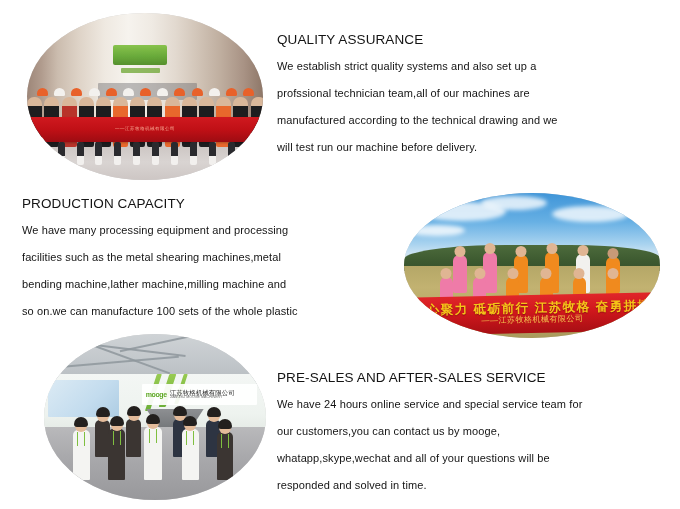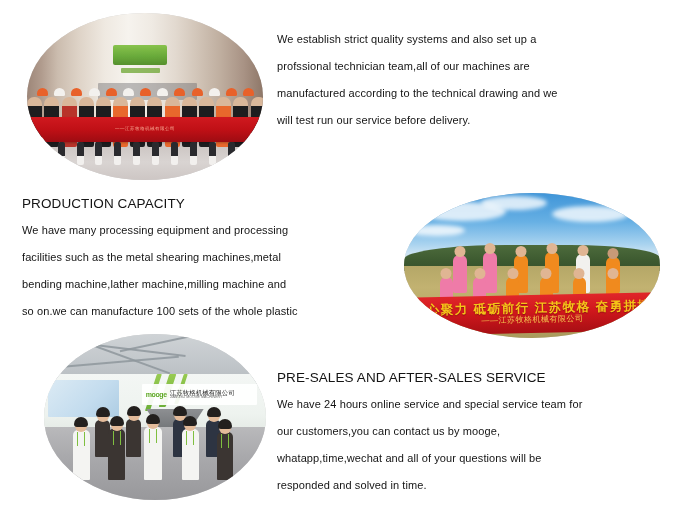--- a/index.html
+++ b/index.html
@@ -356,24 +356,25 @@
         <span class="leg" style="left:53%"></span>
         <span class="leg" style="left:61%"></span>
         <span class="leg" style="left:69%"></span>
         <span class="leg" style="left:77%"></span>
         <span class="leg" style="left:85%"></span>
       </div>
     </div>
   </div>
 
   <div class="text-block" id="block-quality">
+    <div class="section-heading">QUALITY ASSURANCE</div>
     <div class="body-line">We establish strict quality systems and also set up a</div>
     <div class="body-line">profssional technician team,all of our machines are</div>
     <div class="body-line">manufactured according to the technical drawing and we</div>
-    <div class="body-line">will test run our service before delivery.</div>
+    <div class="body-line">will test run our machine before delivery.</div>
   </div>
 
   <div class="text-block" id="block-capacity">
     <div class="section-heading">PRODUCTION CAPACITY</div>
     <div class="body-line">We have many processing equipment and processing</div>
     <div class="body-line">facilities such as the metal shearing machines,metal</div>
     <div class="body-line">bending machine,lather machine,milling machine and</div>
     <div class="body-line">so on.we can manufacture 100 sets of the whole plastic</div>
   </div>
 
@@ -499,17 +500,17 @@
           <span class="p3-hair"></span>
           <span class="lanyard"></span>
         </div>
     </div>
   </div>
 
   <div class="text-block" id="block-service">
     <div class="section-heading">PRE-SALES AND AFTER-SALES SERVICE</div>
     <div class="body-line">We have 24 hours online service and special service team for</div>
     <div class="body-line">our customers,you can contact us by mooge,</div>
-    <div class="body-line">whatapp,time,wechat and all of your questions will be</div>
+    <div class="body-line">whatapp,skype,wechat and all of your questions will be</div>
     <div class="body-line">responded and solved in time.</div>
   </div>
 
 </div>
 
 </body></html>

